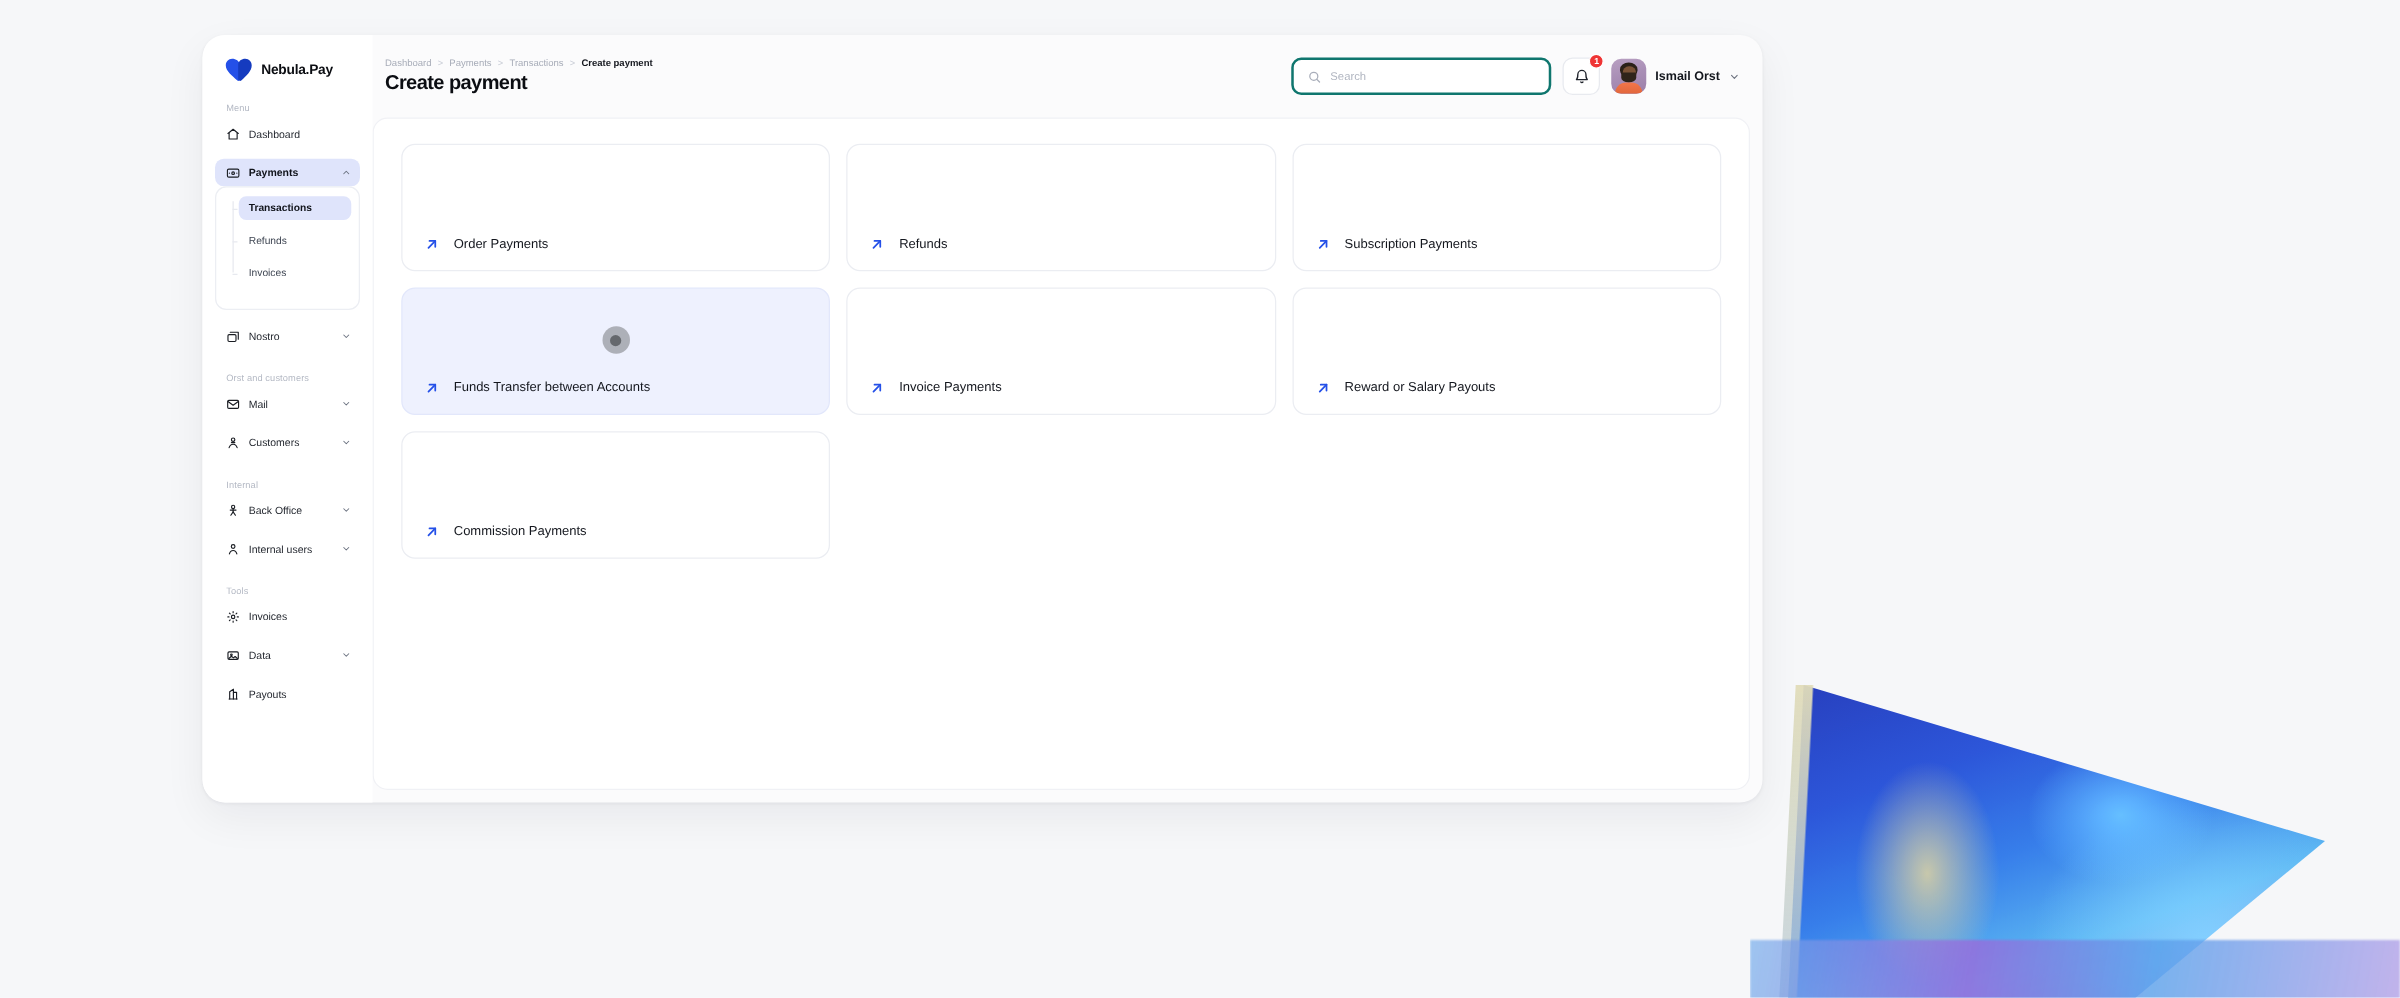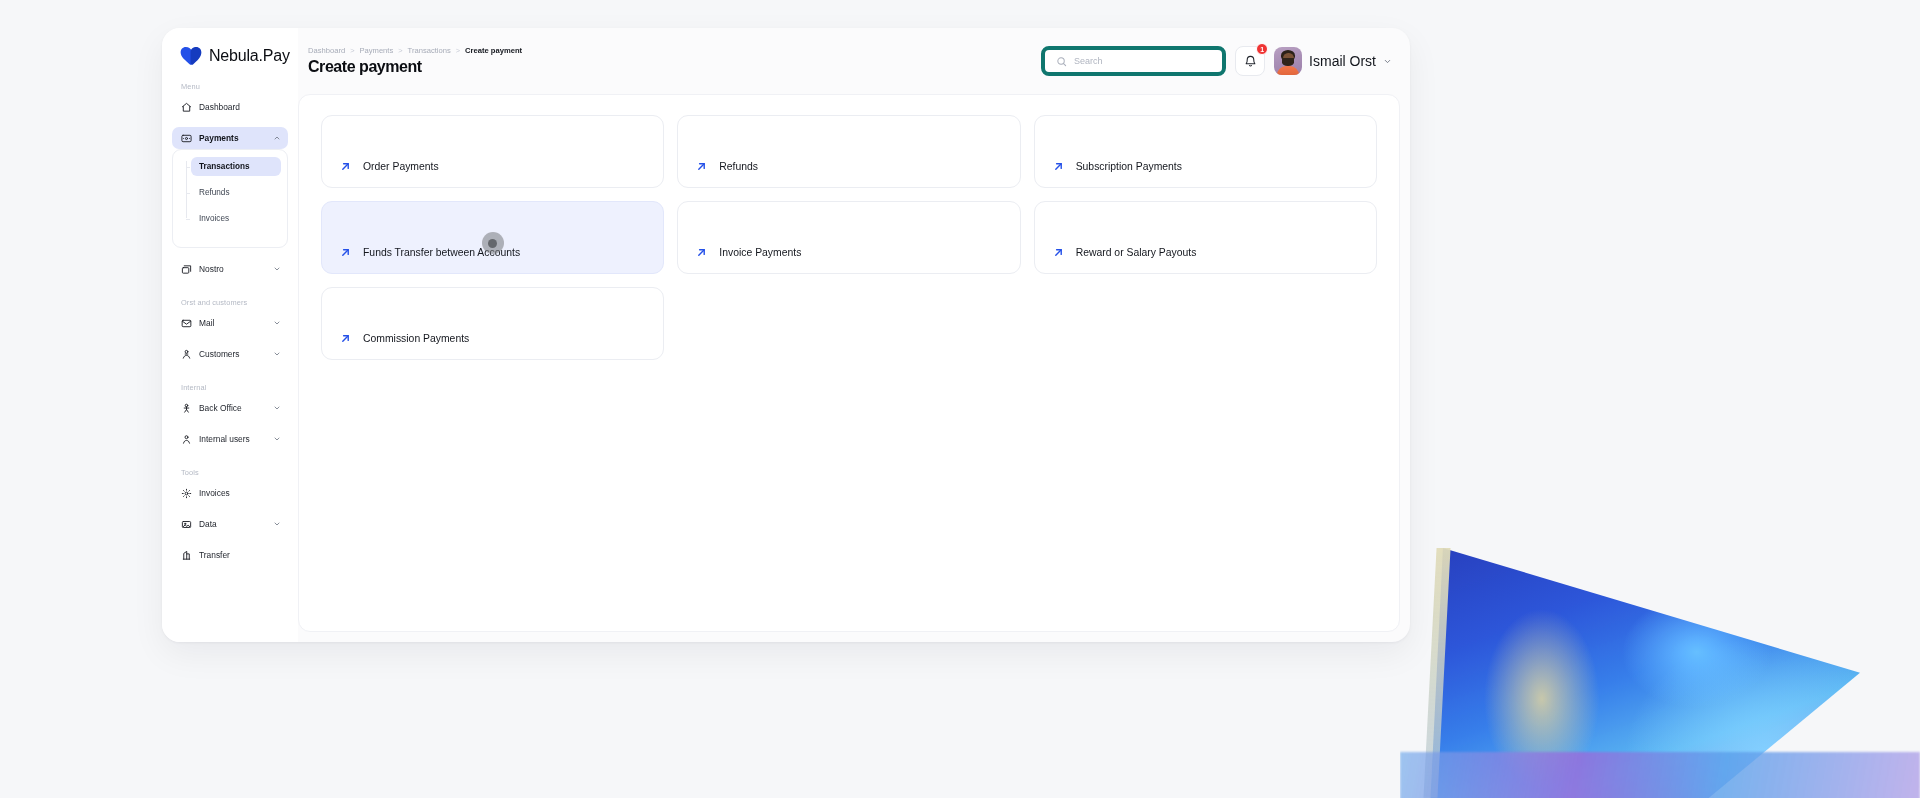--- a/index.html
+++ b/index.html
@@ -81,22 +81,22 @@
   }
   .brand {
     display: flex;
     align-items: center;
     gap: 7px;
     padding: 4px 0 0 8px;
     margin-bottom: 16px;
   }
   .brand-mark { width: 22px; height: 20px; flex: 0 0 22px; }
   .brand-name {
-    font-size: 16px;
-    font-weight: 400;
+    font-size: 11px;
+    font-weight: 700;
     color: #0b0d12;
     letter-spacing: -.2px;
   }
 
   .nav-section-label {
     font-size: 7.4px;
     color: #b4b9c4;
     padding: 0 0 5px 9px;
     letter-spacing: .1px;
   }
@@ -190,23 +190,23 @@
   .crumb-sep { font-size: 7.4px; color: #c8ccd6; }
   .page-title {
     font-size: 16px;
     font-weight: 700;
     color: #0b0d12;
     letter-spacing: -.45px;
   }
 
   .top-right { display: flex; align-items: center; gap: 9px; }
   .search-box {
-    width: 185px;
+    width: 208px;
     height: 30px;
-    border: 4px solid #0f766e;
+    border: 2px solid #0f766e;
     border-radius: 8px;
     background: #fff;
     display: flex;
     align-items: center;
     gap: 7px;
     padding: 0 11px;
   }
   .search-box svg { width: 11px; height: 11px; color: #a9aeba; flex: 0 0 11px; }
   .search-box input {
     border: 0;
@@ -264,39 +264,39 @@
   .avatar .beard {
     position: absolute; left: 8px; top: 11px; width: 12px; height: 8px;
     border-radius: 0 0 48% 48%;
     background: #2f241a;
   }
   .avatar .body {
     position: absolute; left: 3px; bottom: 0; width: 22px; height: 9px;
     border-radius: 9px 9px 0 0;
     background: linear-gradient(180deg, #f2764a, #e2673c);
   }
-  .user-name { font-size: 14px; font-weight: 400; color: #13161d; white-space: nowrap; }
+  .user-name { font-size: 10px; font-weight: 700; color: #13161d; white-space: nowrap; }
   .user-chip .chev { width: 9px; height: 9px; color: #6d7380; }
 
   
   .content-panel {
     flex: 1;
     background: #fff;
     border: 1px solid #f0f1f5;
     border-radius: 12px;
     padding: 20px 22px;
     min-height: 0;
   }
   .card-grid {
     display: grid;
     grid-template-columns: repeat(3, 1fr);
     gap: 13px;
   }
   .pay-card {
-    height: 73px;
+    height: 102px;
     border: 1px solid #ebedf2;
     border-radius: 11px;
     background: #fff;
     padding: 0 17px 14px 17px;
     display: flex;
     align-items: flex-end;
     cursor: pointer;
     position: relative;
   }
   .pay-card.hovered {
@@ -467,21 +467,21 @@
         <path d="M6 9 12 15 18 9"></path>
       </svg>
     </div>
 
     <div class="nav-item">
       <svg class="ico" viewBox="0 0 24 24" fill="none" stroke="currentColor" stroke-width="2" stroke-linecap="round" stroke-linejoin="round">
         <path d="M6 20V7.5L12.5 3v17"></path>
           <path d="M12.5 8.5H18V20"></path>
           <path d="M5 20h14"></path>
       </svg>
-      <span class="lbl">Transfer</span>
+      <span class="lbl">Payouts</span>
     </div>
 
   </aside>
 
   <div class="main">
 
     <header class="topbar">
       <div class="crumbs-wrap">
         <nav class="crumbs">
           <span class="crumb">Dashboard</span>

